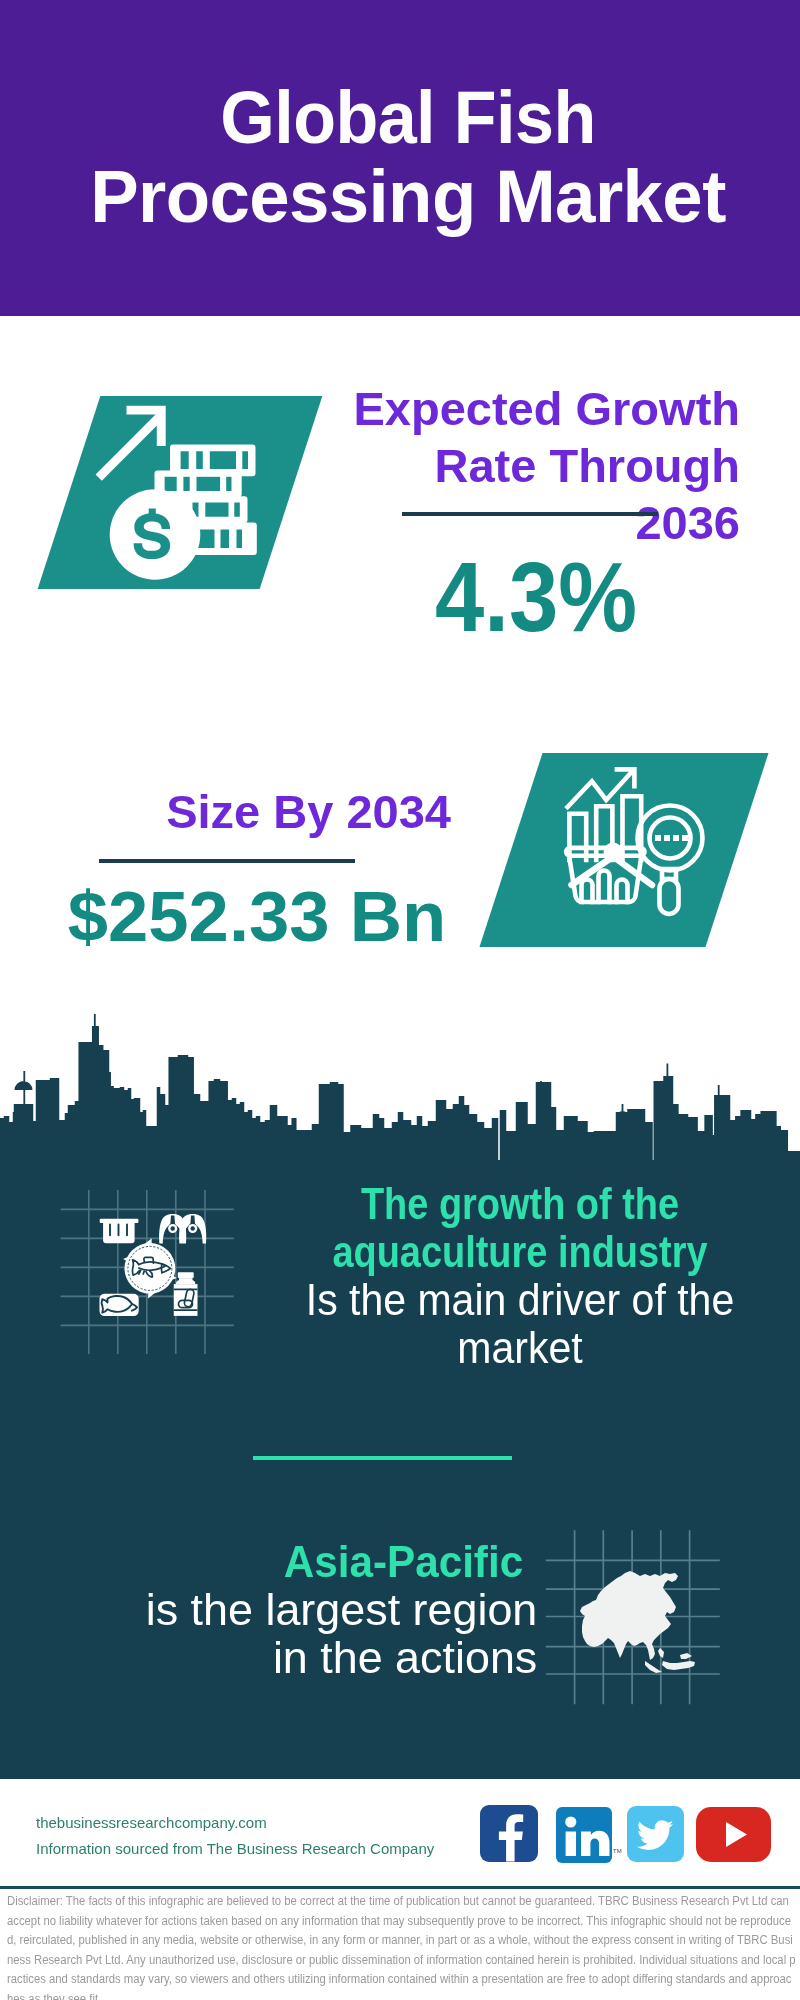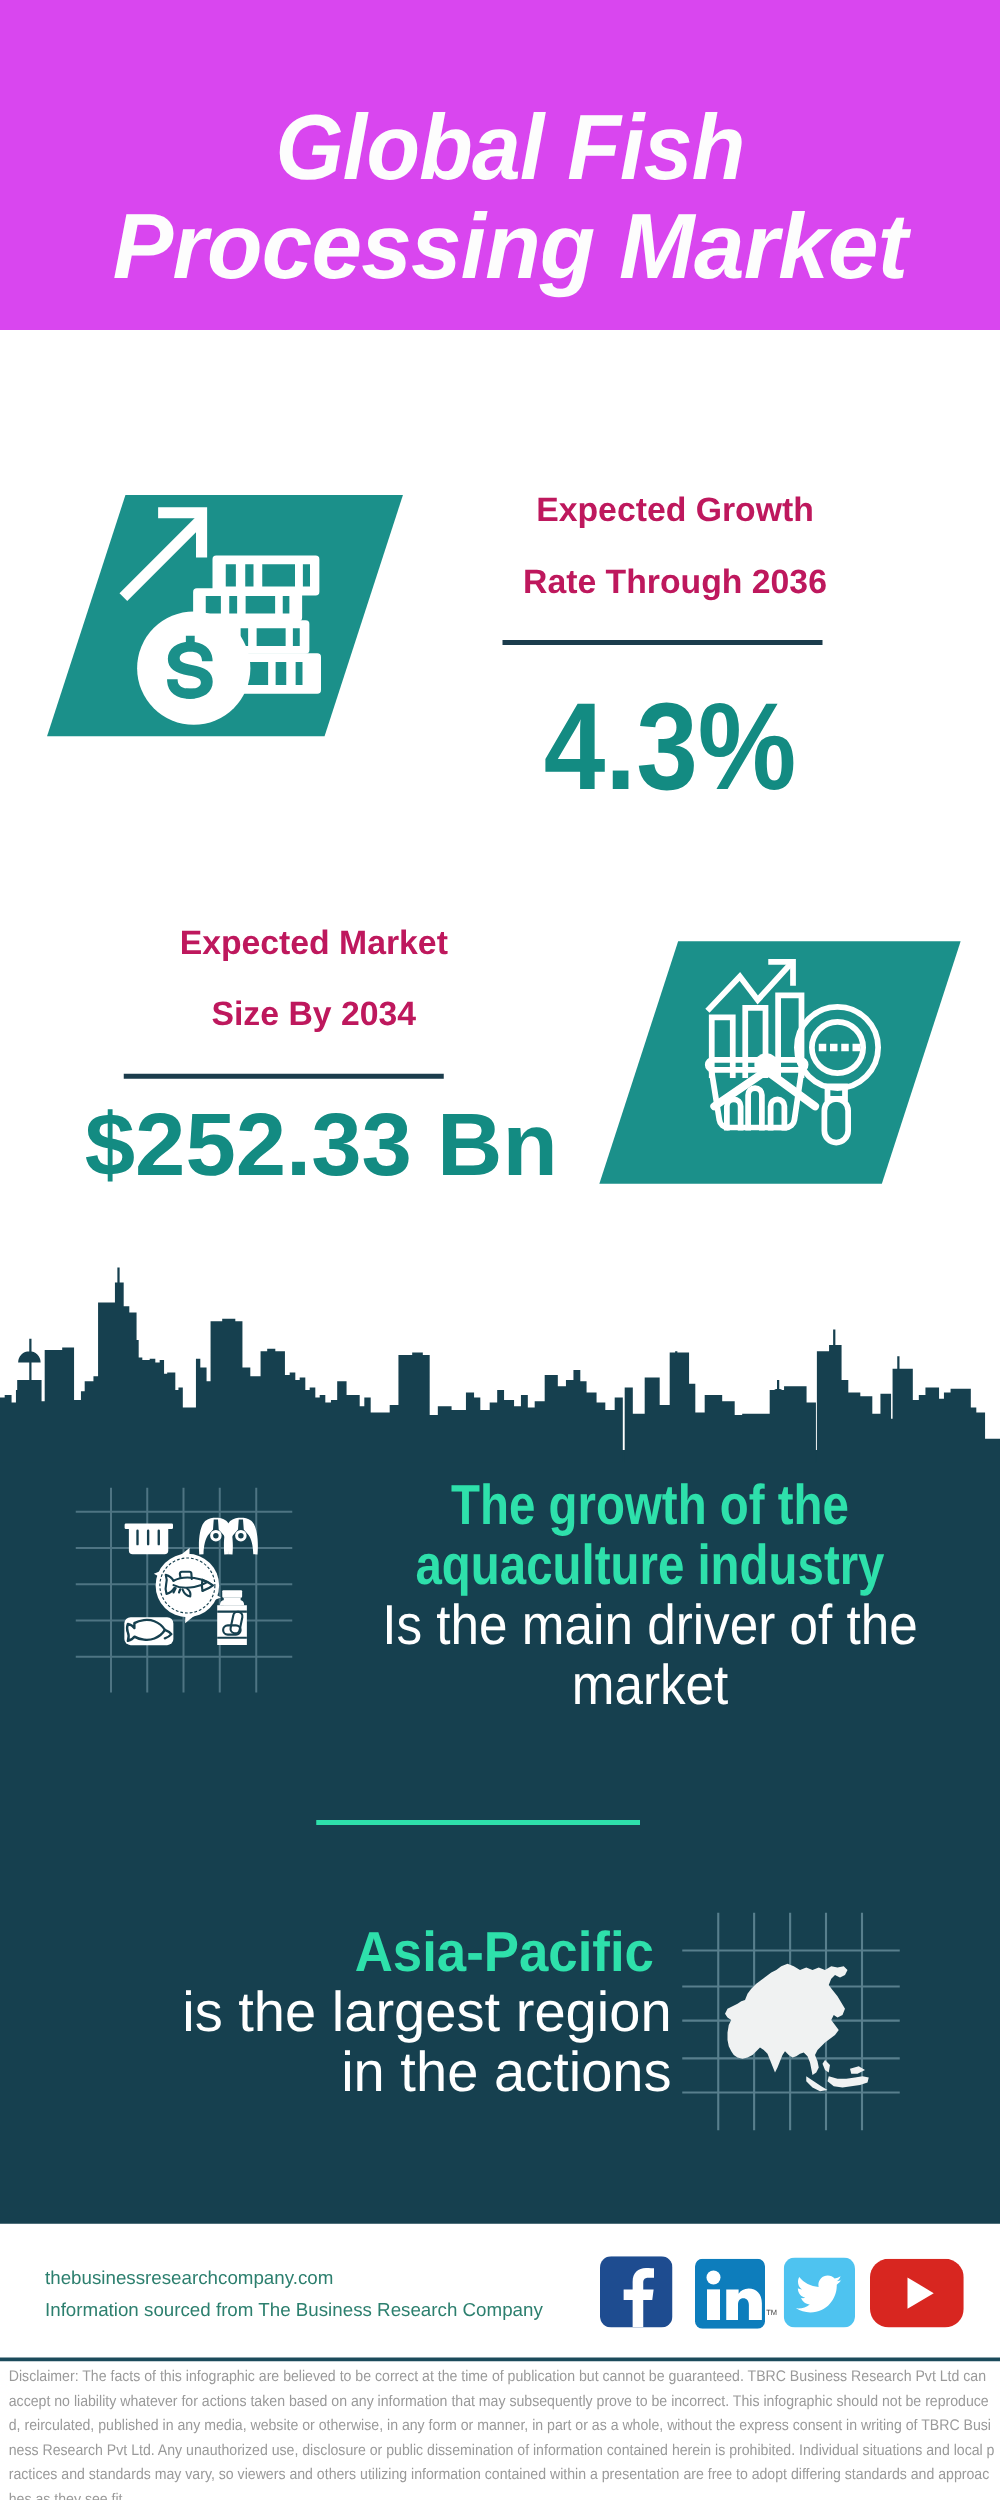--- a/index.html
+++ b/index.html
@@ -1,26 +1,26 @@
 <!DOCTYPE html>
 <html><head>
 <meta charset="utf-8">
 <style>
   html,body{margin:0;padding:0;}
   body{width:800px;height:2000px;background:#ffffff;font-family:"Liberation Sans",sans-serif;position:relative;overflow:hidden;}
   .page{position:absolute;left:0;top:0;width:800px;height:2000px;}
 
   
-  .header{position:absolute;left:0;top:0;width:800px;height:264px;background:#d946ef;font-style:italic;}
+  .header{position:absolute;left:0;top:0;width:800px;height:316px;background:#4c1d95;}
   .title{position:absolute;left:8px;top:78px;width:800px;margin:0;text-align:center;color:#fdfdfd;
         font-size:74px;font-weight:bold;line-height:79.2px;letter-spacing:-0.6px;transform:scaleX(0.947);}
 
   
   .plgm{position:absolute;background:#1b908a;transform:skewX(-18deg);}
-  .stat-head{position:absolute;text-align:center;color:#be185d;font-size:27px;font-weight:bold;line-height:57px;}
+  .stat-head{position:absolute;text-align:right;color:#6d28d9;font-size:47px;font-weight:bold;line-height:57px;}
   .rule{position:absolute;height:4px;background:#1b3c4c;}
   .stat-val{position:absolute;text-align:center;color:#138b82;font-weight:bold;}
 
   
   .dark-band{position:absolute;left:0;width:800px;background:#16404f;}
 
   
   .green{color:#2ee0ab;}
   .msg{position:absolute;text-align:center;color:#ffffff;font-size:45px;line-height:48px;}
   .msg > div{transform:scaleX(0.911);}
@@ -90,21 +90,21 @@
   </svg>
 
   <div class="stat-head" style="left:340px;top:380px;width:400px;">
     <span>Expected Growth</span><br>
     <span>Rate Through 2036</span>
   </div>
   <div class="rule" style="left:402px;top:512px;width:256px;"></div>
   <div class="stat-val" style="left:336px;top:547px;width:400px;font-size:99px;line-height:99px;transform:scaleX(0.895);">4.3%</div>
 
   <div class="stat-head" style="left:51px;top:726px;width:400px;">
-    <span>Expected Market</span><br>
+    <br>
     <span>Size By 2034</span>
   </div>
   <div class="rule" style="left:99px;top:859px;width:256px;"></div>
   <div class="stat-val" style="left:57px;top:881px;width:400px;font-size:71px;line-height:71px;transform:scaleX(1.02);">$252.33 Bn</div>
 
   <div class="plgm" style="left:511px;top:753px;width:226px;height:194px;"></div>
 
   <svg viewBox="0 0 160 160" style="position:absolute;left:550px;top:765px;width:160px;height:160px;">
     <g fill="none" stroke="#ffffff" stroke-width="4.6" stroke-linecap="square" stroke-linejoin="miter">
 

